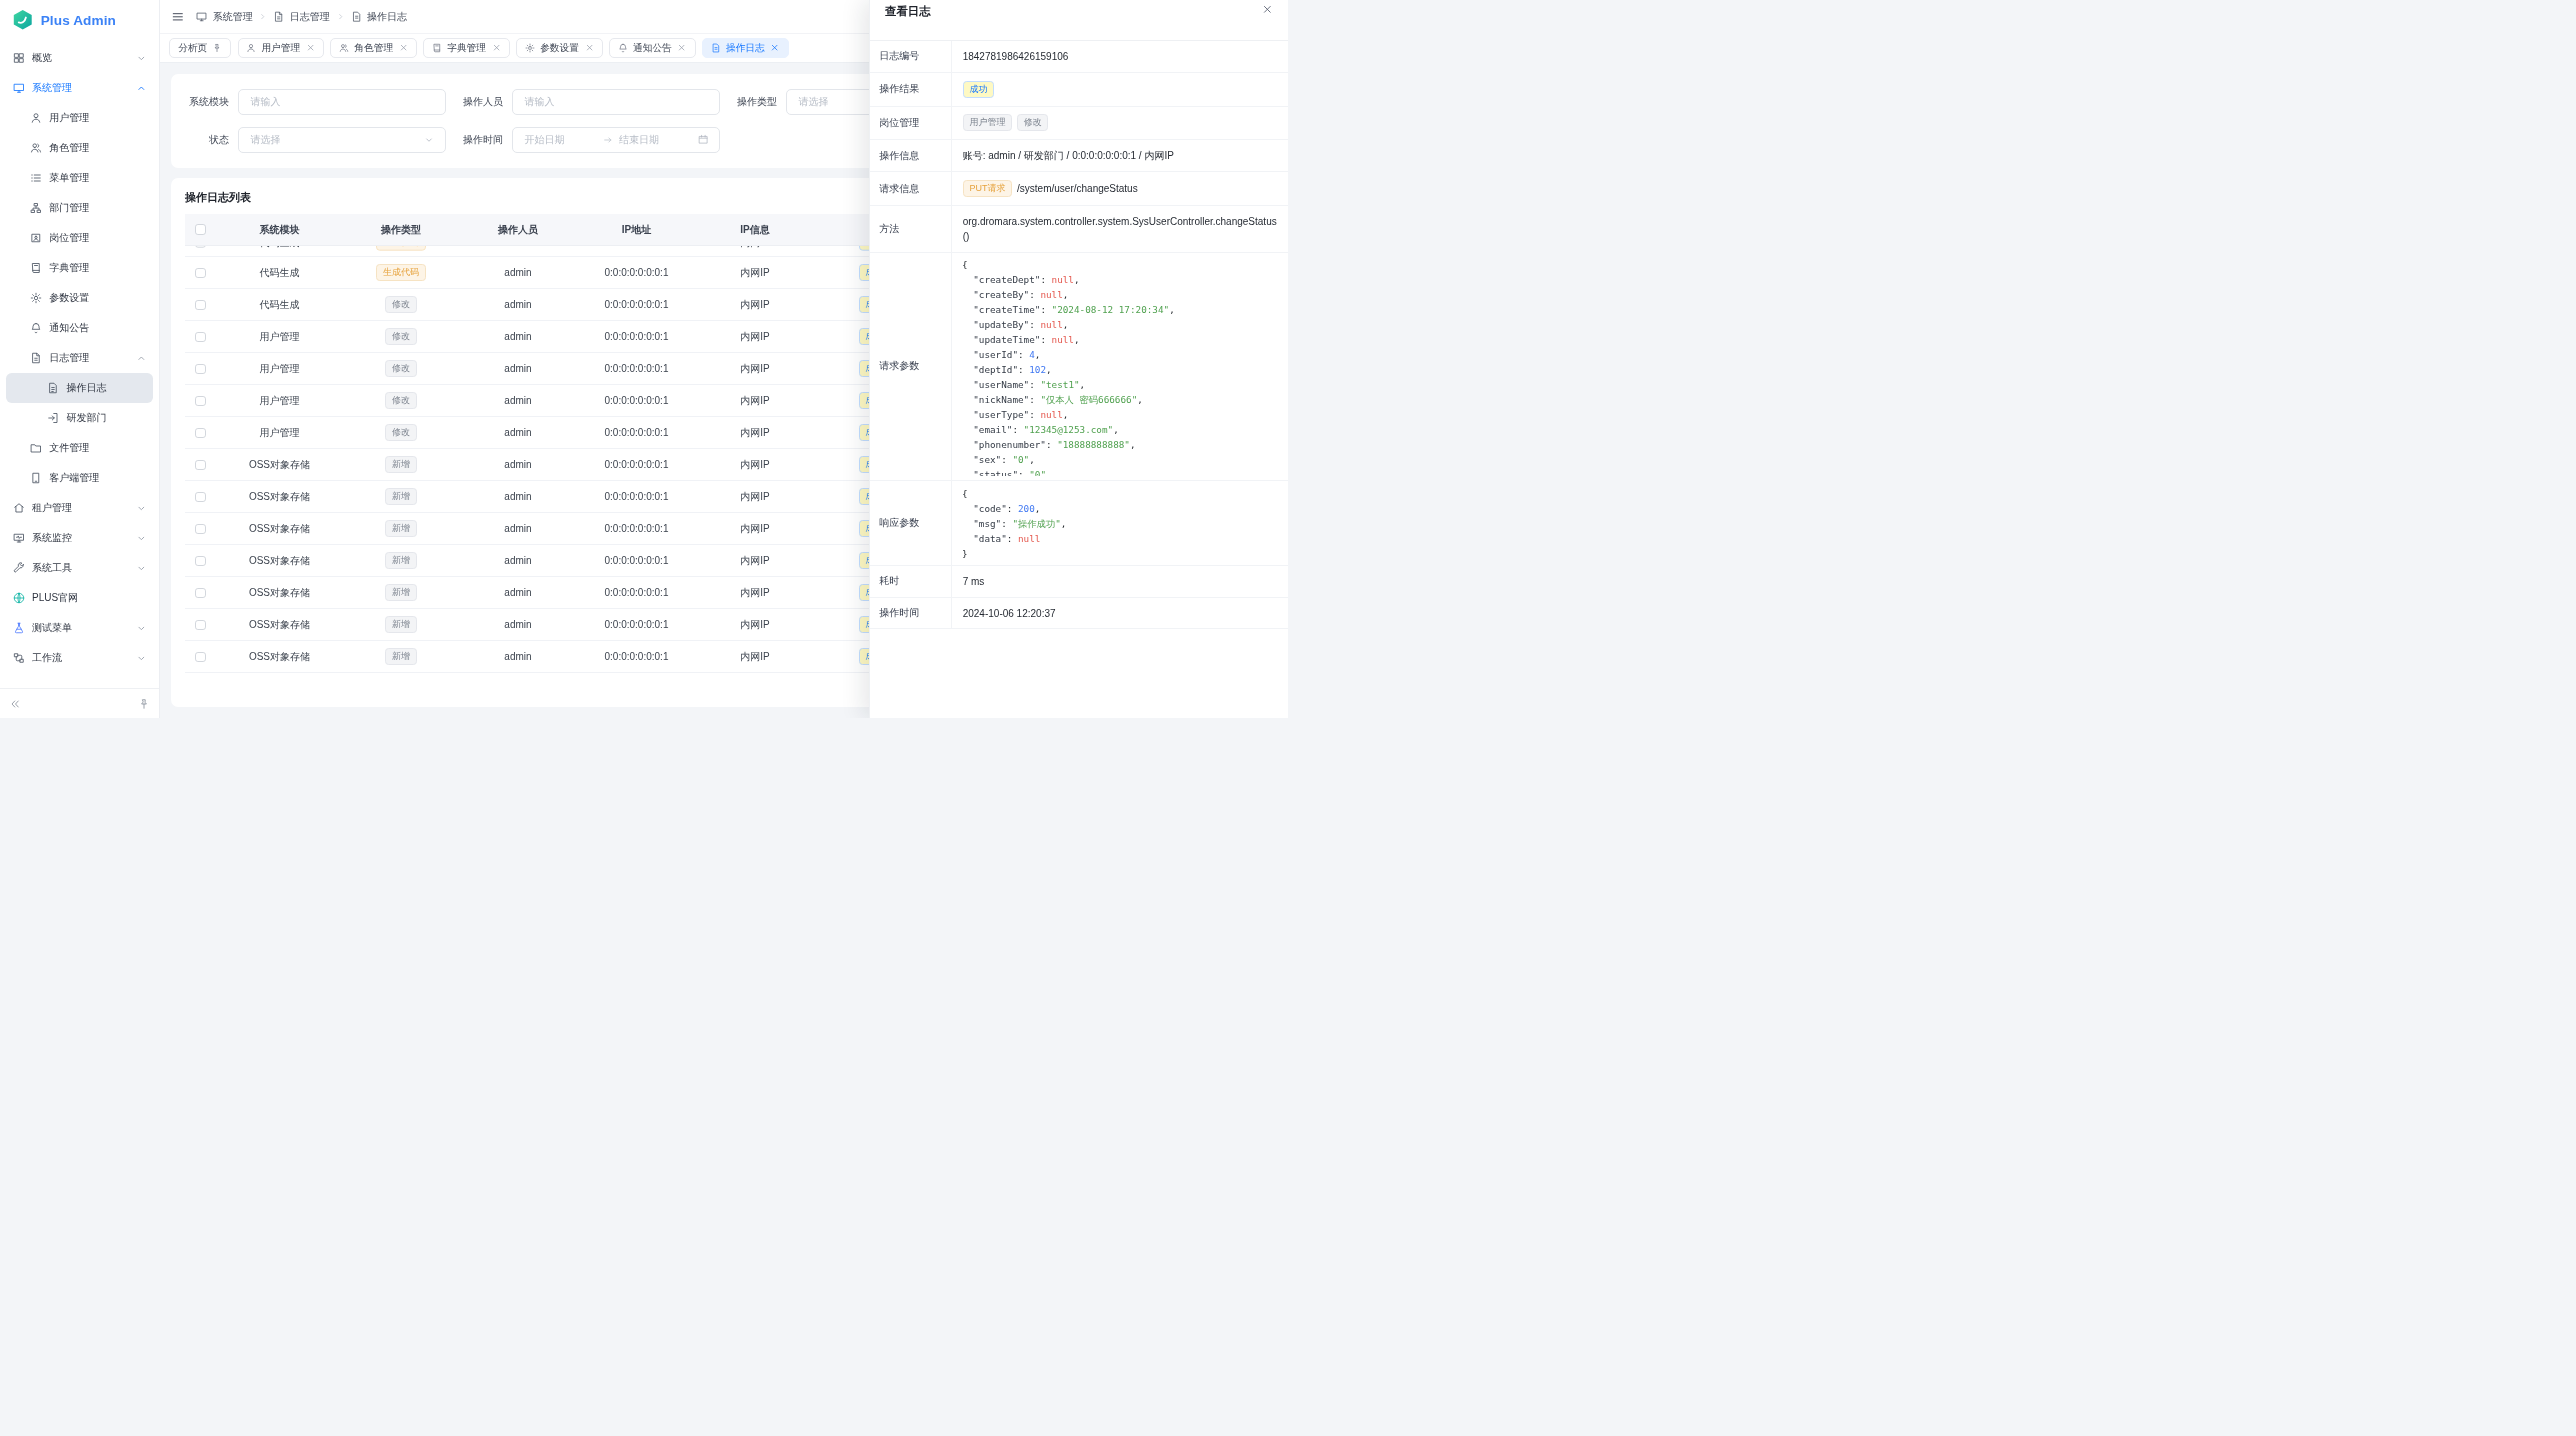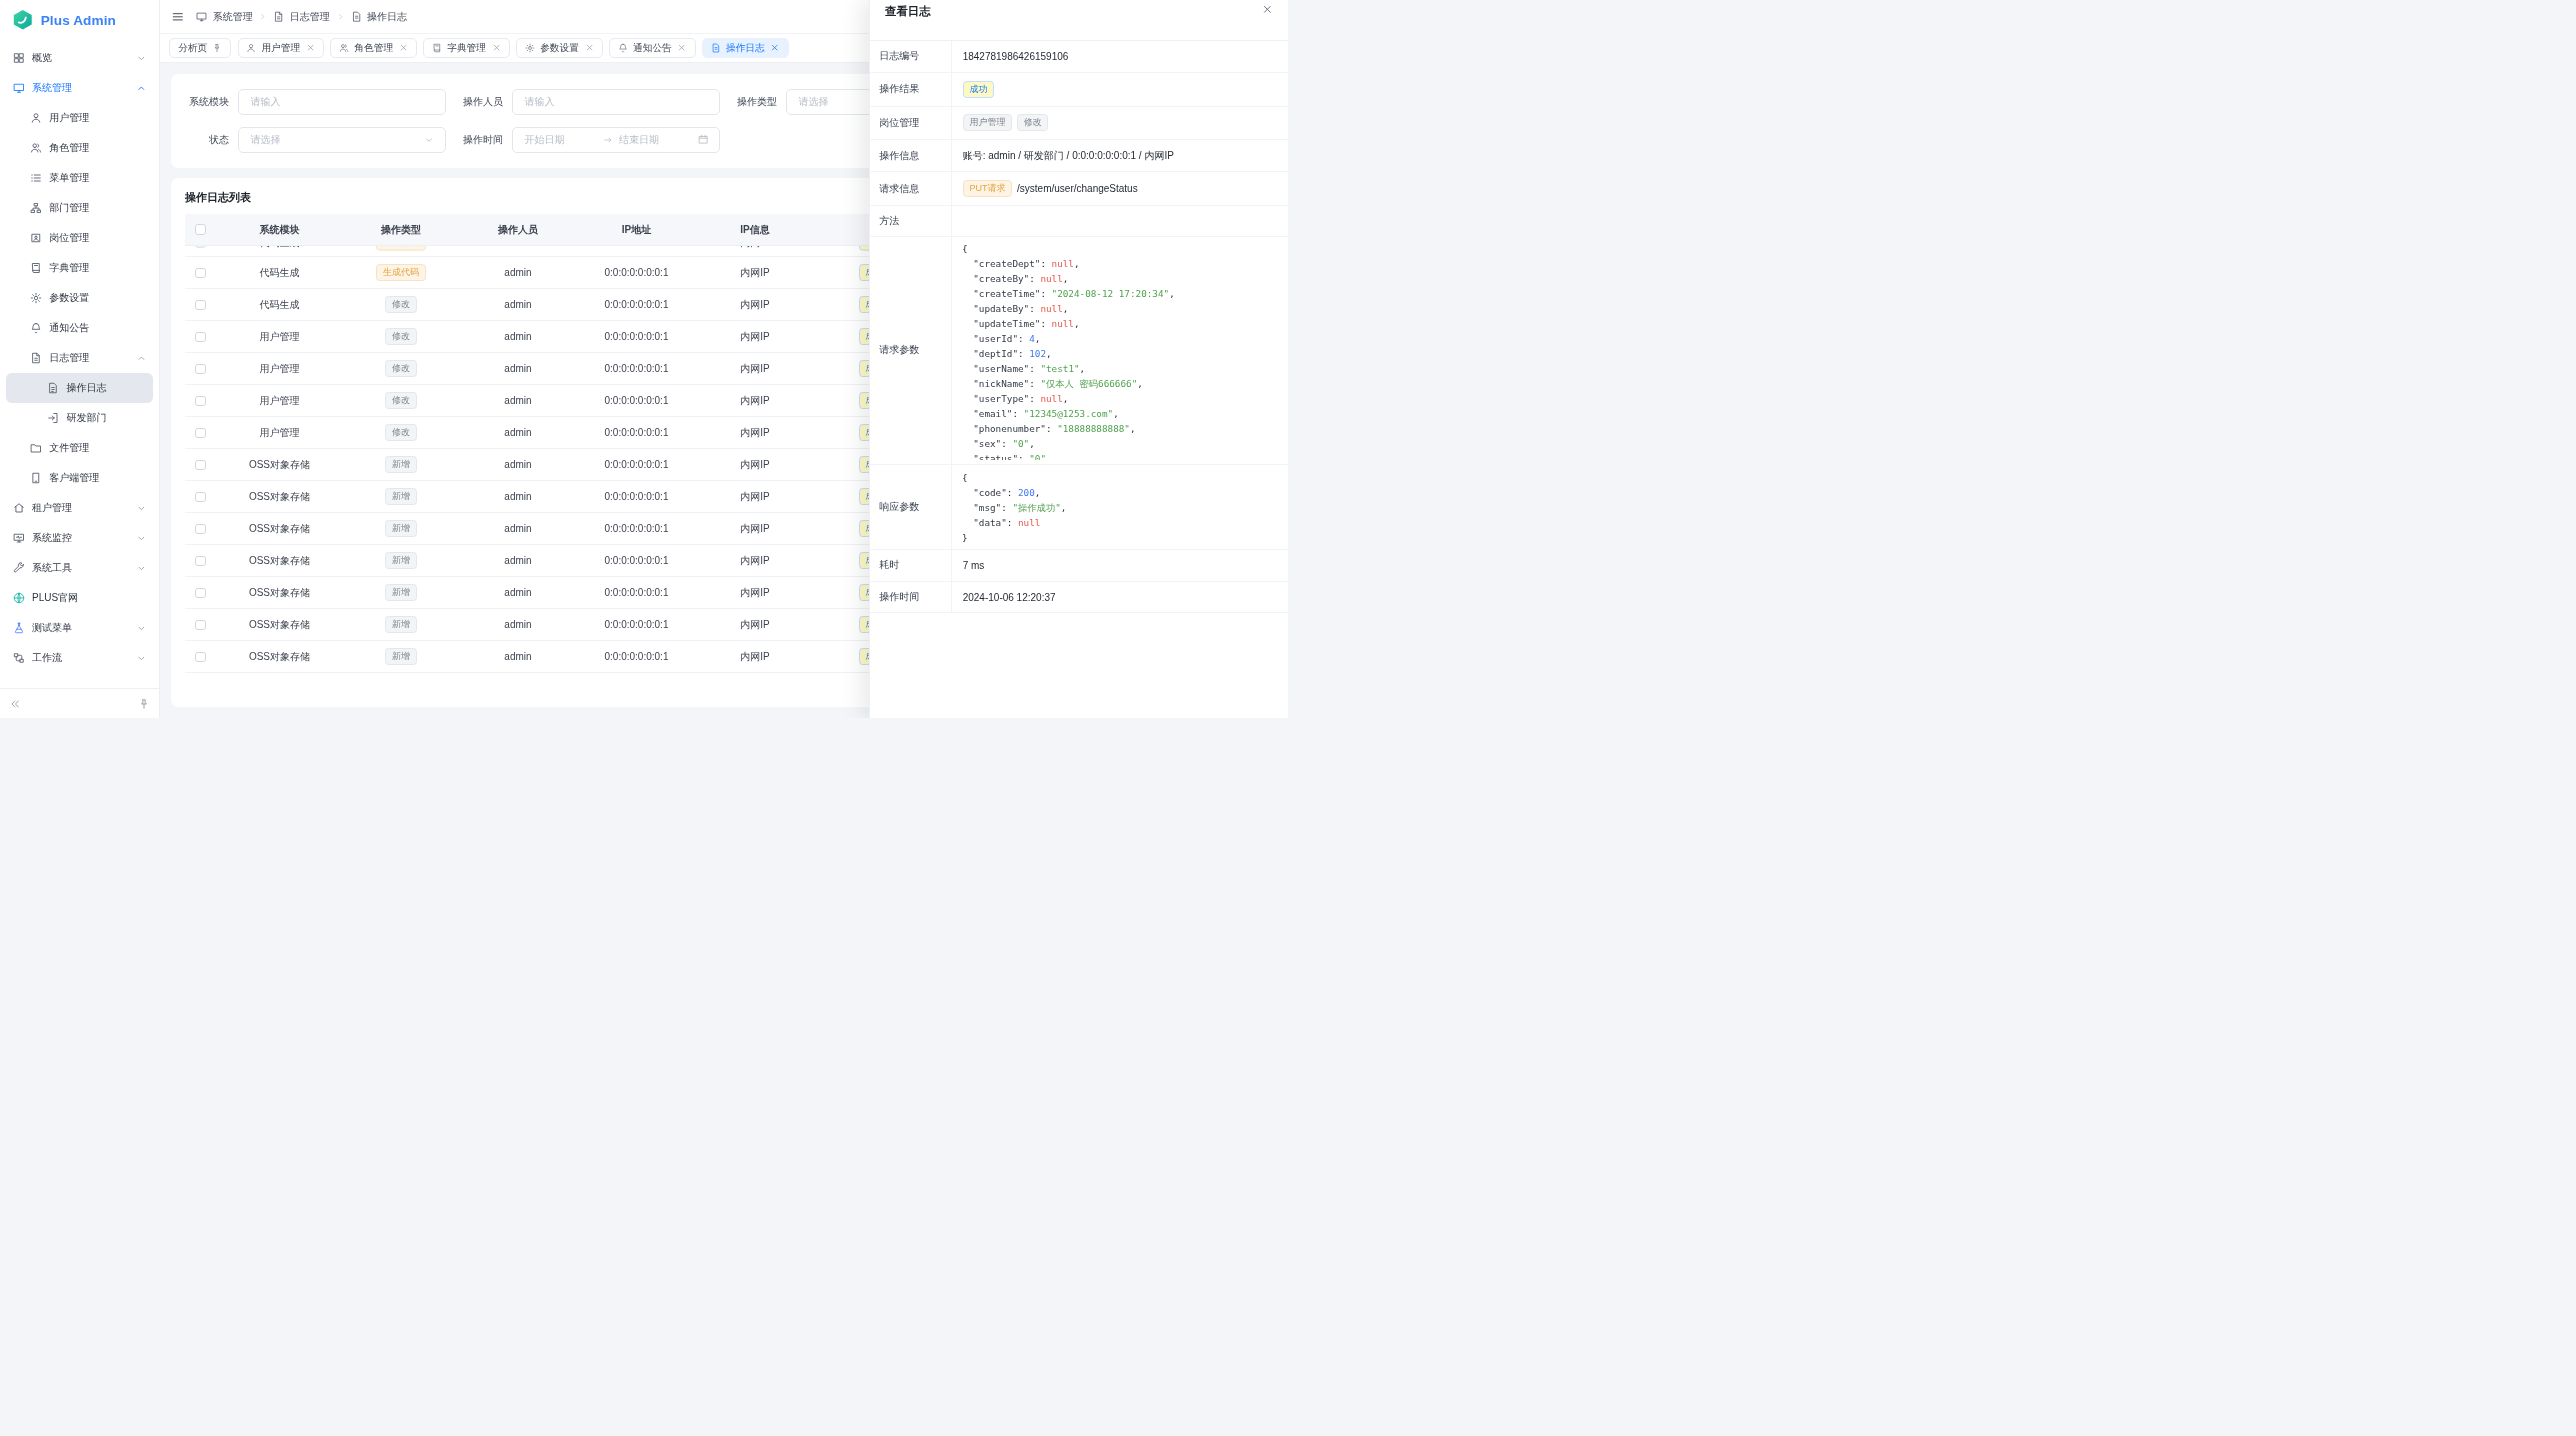--- a/index.html
+++ b/index.html
@@ -706,20 +706,21 @@
       </div>
       <div class="drow">
         <div class="dlabel">请求信息</div>
         <div class="dvalue">
           <span class="tag tag-warning">PUT请求</span>
           <span>/system/user/changeStatus</span>
         </div>
       </div>
       <div class="drow">
         <div class="dlabel">方法</div>
+        <div class="dvalue">org.dromara.system.controller.system.SysUserController.changeStatus()</div>
       </div>
       <div class="drow">
         <div class="dlabel">请求参数</div>
         <div class="dvalue code-cell">
           <pre class="code req">{
   <span class="tk">"createDept"</span>: <span class="tn">null</span>,
   <span class="tk">"createBy"</span>: <span class="tn">null</span>,
   <span class="tk">"createTime"</span>: <span class="ts">"2024-08-12 17:20:34"</span>,
   <span class="tk">"updateBy"</span>: <span class="tn">null</span>,
   <span class="tk">"updateTime"</span>: <span class="tn">null</span>,

